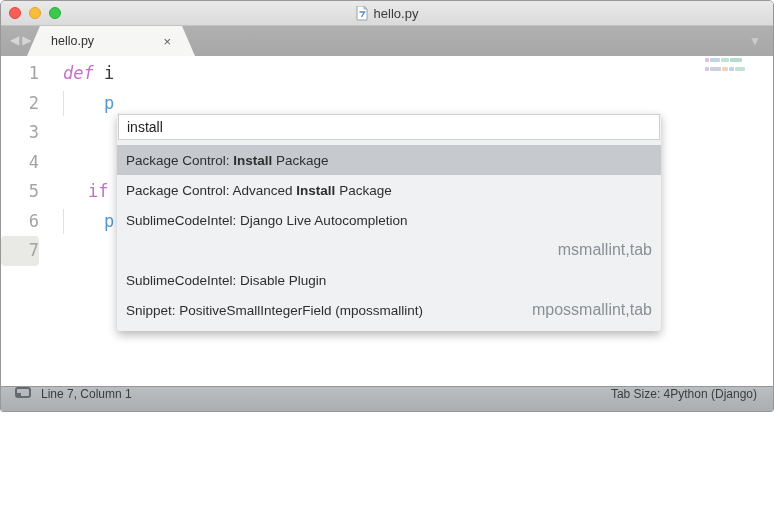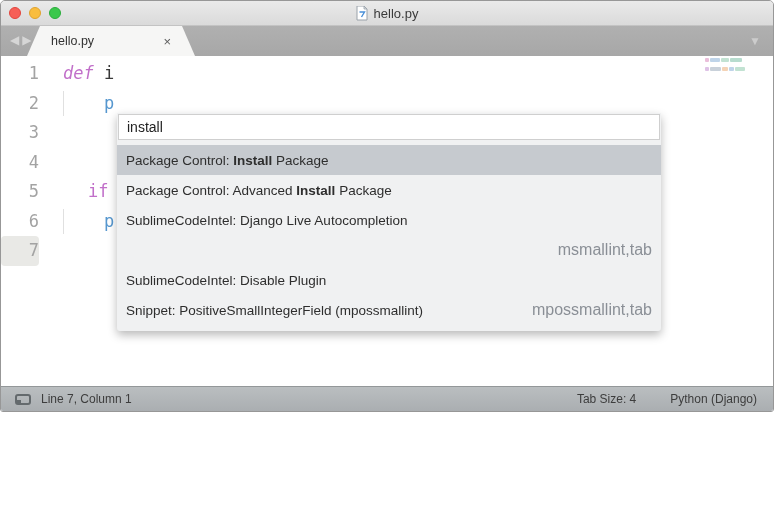--- a/index.html
+++ b/index.html
@@ -107,33 +107,33 @@
   }
   .p-row.selected { background:#c6cacf; }
   .p-text .hl { font-weight:bold; }
   .p-ann { margin-left:auto; font-size:16px; color:#8a8f96;text-align:right; }
 
   
   .statusbar {
     position:absolute; left:0; right:0; bottom:0; height:25px;
     background:linear-gradient(#babec0,#aaaeb1);
     border-top:1px solid #939799;
-    display:flex; align-items:center; padding:0 14px;
+    display:flex; align-items:flex-start; padding:0 14px;
     font-size:12px; color:#3d3d3d;
   }
   .sb-icon {
     position:relative; width:16px; height:11px;
     border:2px solid #646a6d; border-radius:3px; flex:none;
   }
   .sb-icon::after {
     content:""; position:absolute; left:0; bottom:0;
     width:4px; height:3px; background:#646a6d;
   }
   .sb-left { margin-left:10px; }
-  .sb-right { margin-left:auto; display:flex; gap:34px; padding-right:2px; }
+  .sb-right { margin-left:auto; display:flex; padding-right:2px; }
 </style>
 </head>
 <body>
 
 <div class="window">
 
   <div class="titlebar">
     <div class="traffic">
       <span class="tl red"></span>
       <span class="tl yellow"></span>

